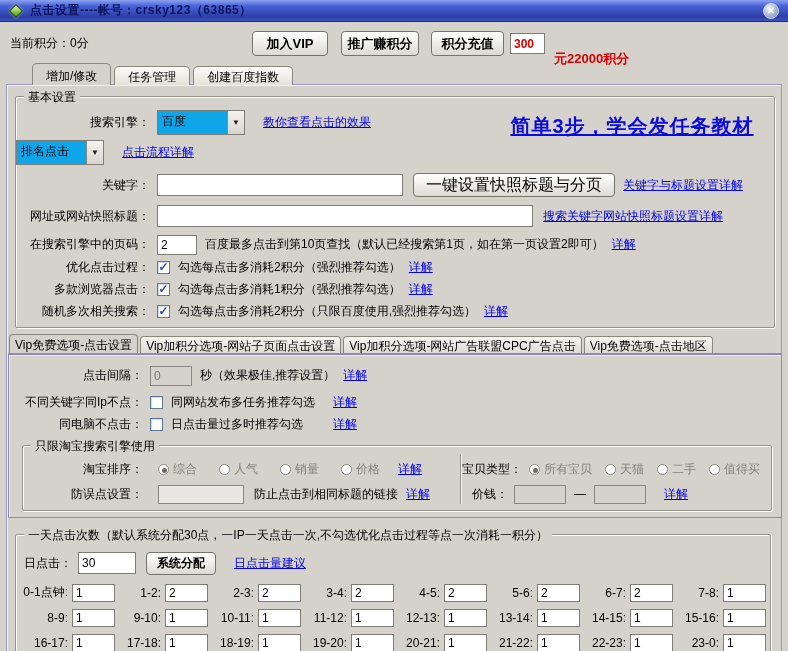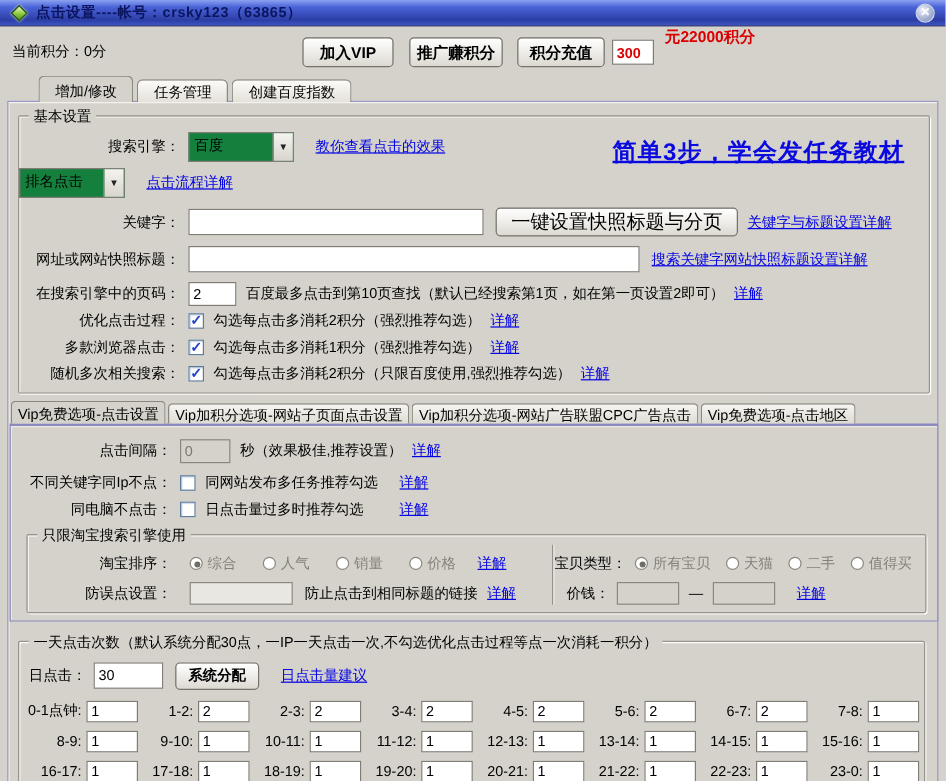--- a/index.html
+++ b/index.html
@@ -45,21 +45,21 @@
   }
   .btn-vip{ position:absolute; left:252px; top:9px; width:76px; height:25px; }
   .btn-promote{ position:absolute; left:341px; top:9px; width:78px; height:25px; }
   .btn-recharge{ position:absolute; left:431px; top:9px; width:73px; height:25px; }
   .field{
     border:1px solid #7f7d76; background:#fff;
     font-family:"Liberation Sans",sans-serif; font-size:12px; padding:1px 3px;
   }
   .amount-input{ position:absolute; left:510px; top:11px; width:35px; height:21px;
     color:#d90000; font-weight:bold; }
-  .red-text{ position:absolute; left:554px; top:0; color:#d90000; font-weight:bold; font-size:13px; }
+  .red-text{ position:absolute; left:554px; top:28px; color:#d90000; font-weight:bold; font-size:13px; }
   
   .main-tabs{ position:absolute; left:8px; top:63px; display:flex; align-items:flex-end; z-index:5; }
   .tab{
     height:19px; padding:2px 13px 0 13px; margin-right:3px;
     border:1px solid #8a887e; border-bottom:none; border-radius:5px 5px 0 0;
     background:linear-gradient(180deg,#fcfbf8,#e4e1da);
     cursor:pointer; white-space:nowrap;
   }
   .tab.selected{
     height:22px; padding-top:4px; background:#d5d2cb;
@@ -83,21 +83,21 @@
   }
   .row{ position:absolute; left:0; width:100%; display:flex; align-items:center; }
   .lbl{ width:134px; text-align:right; margin-right:7px; white-space:nowrap; }
   .link{ color:#0202e4; text-decoration:underline; cursor:pointer; white-space:nowrap; }
   .big-link{
     position:absolute; left:466px; top:16px; width:300px; text-align:center;
     color:#0a0ae0; font-size:20px; font-weight:bold; text-decoration:underline; cursor:pointer;
     letter-spacing:1px; white-space:nowrap;
   }
   
-  .combo{ display:inline-flex; width:88px; height:25px; border:1px solid #7f7d76; background:#15803d; }
+  .combo{ display:inline-flex; width:88px; height:25px; border:1px solid #7f7d76; background:#0ea5e9; }
   .combo-text{ flex:1; padding:2px 4px; overflow:hidden; white-space:nowrap; }
   .combo-btn{
     width:17px; background:linear-gradient(180deg,#f4f3ef,#d8d5cd);
     border-left:1px solid #8a887e; display:flex; align-items:center; justify-content:center;
     font-size:8px; color:#222; cursor:pointer;
   }
   
   .cb{
     width:13px; height:13px; background:#fff; border:1px solid #5f7a9a;
     display:inline-flex; align-items:center; justify-content:center; cursor:pointer;

